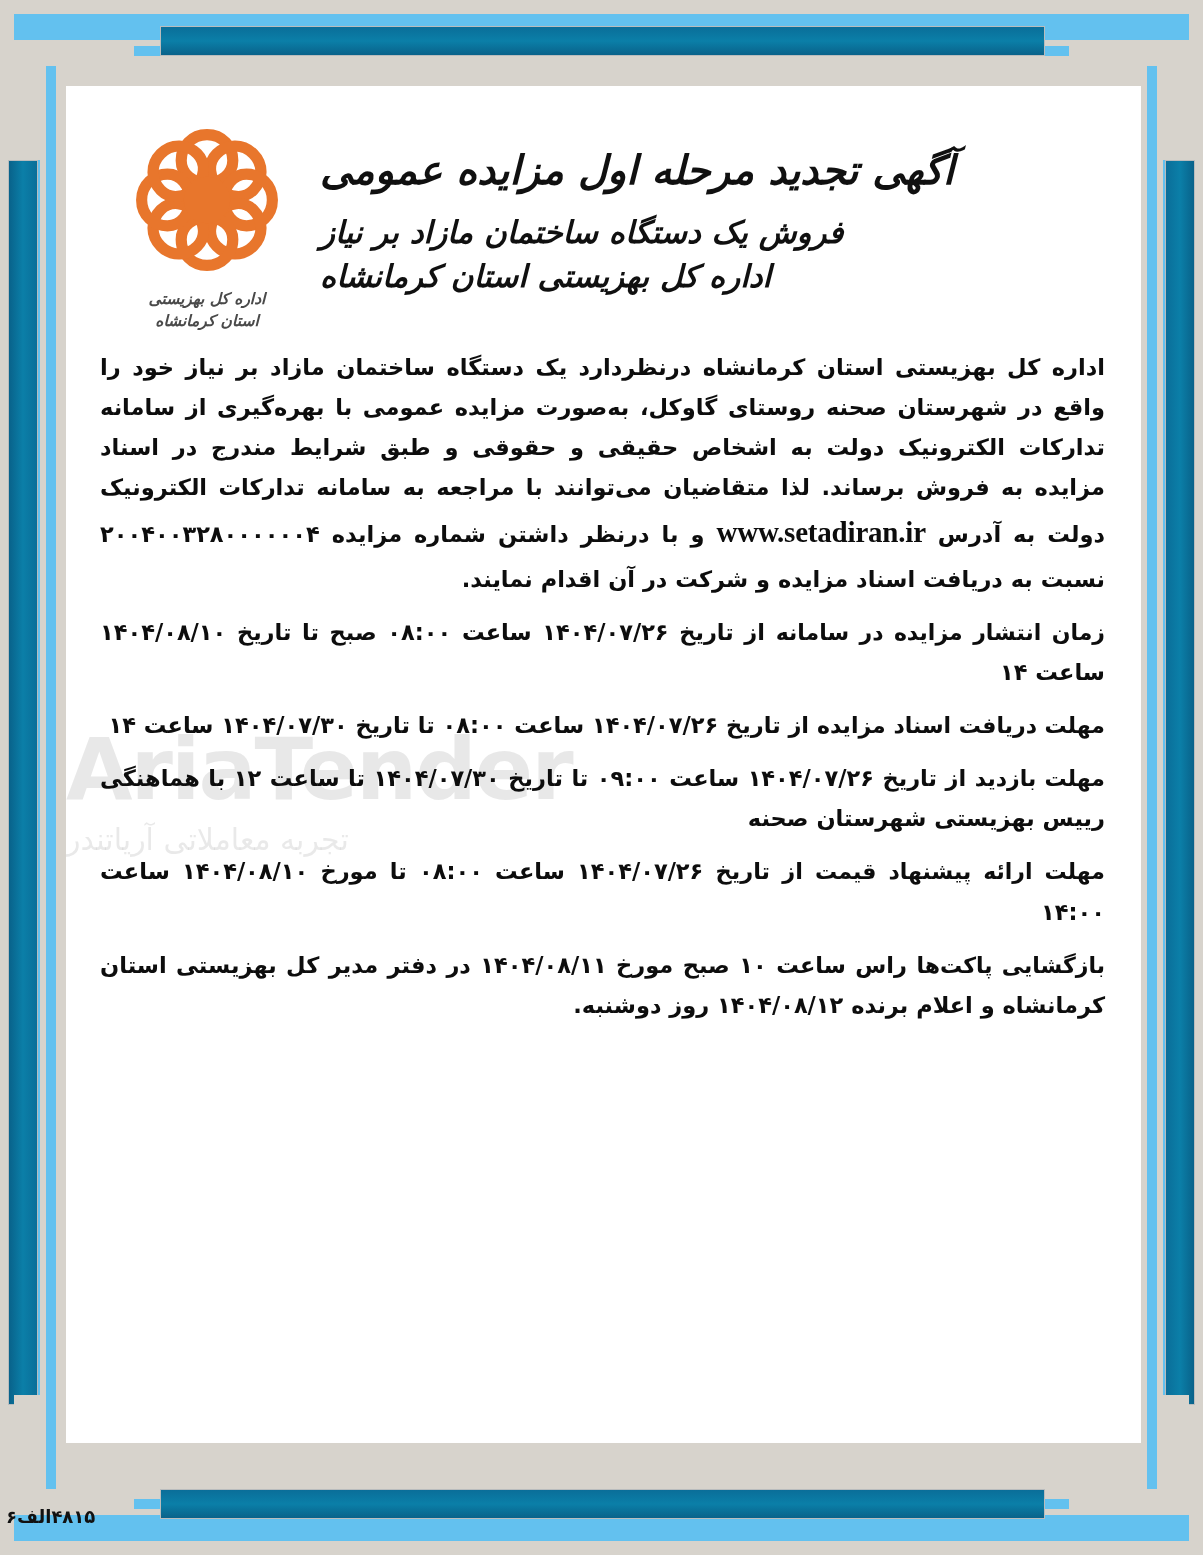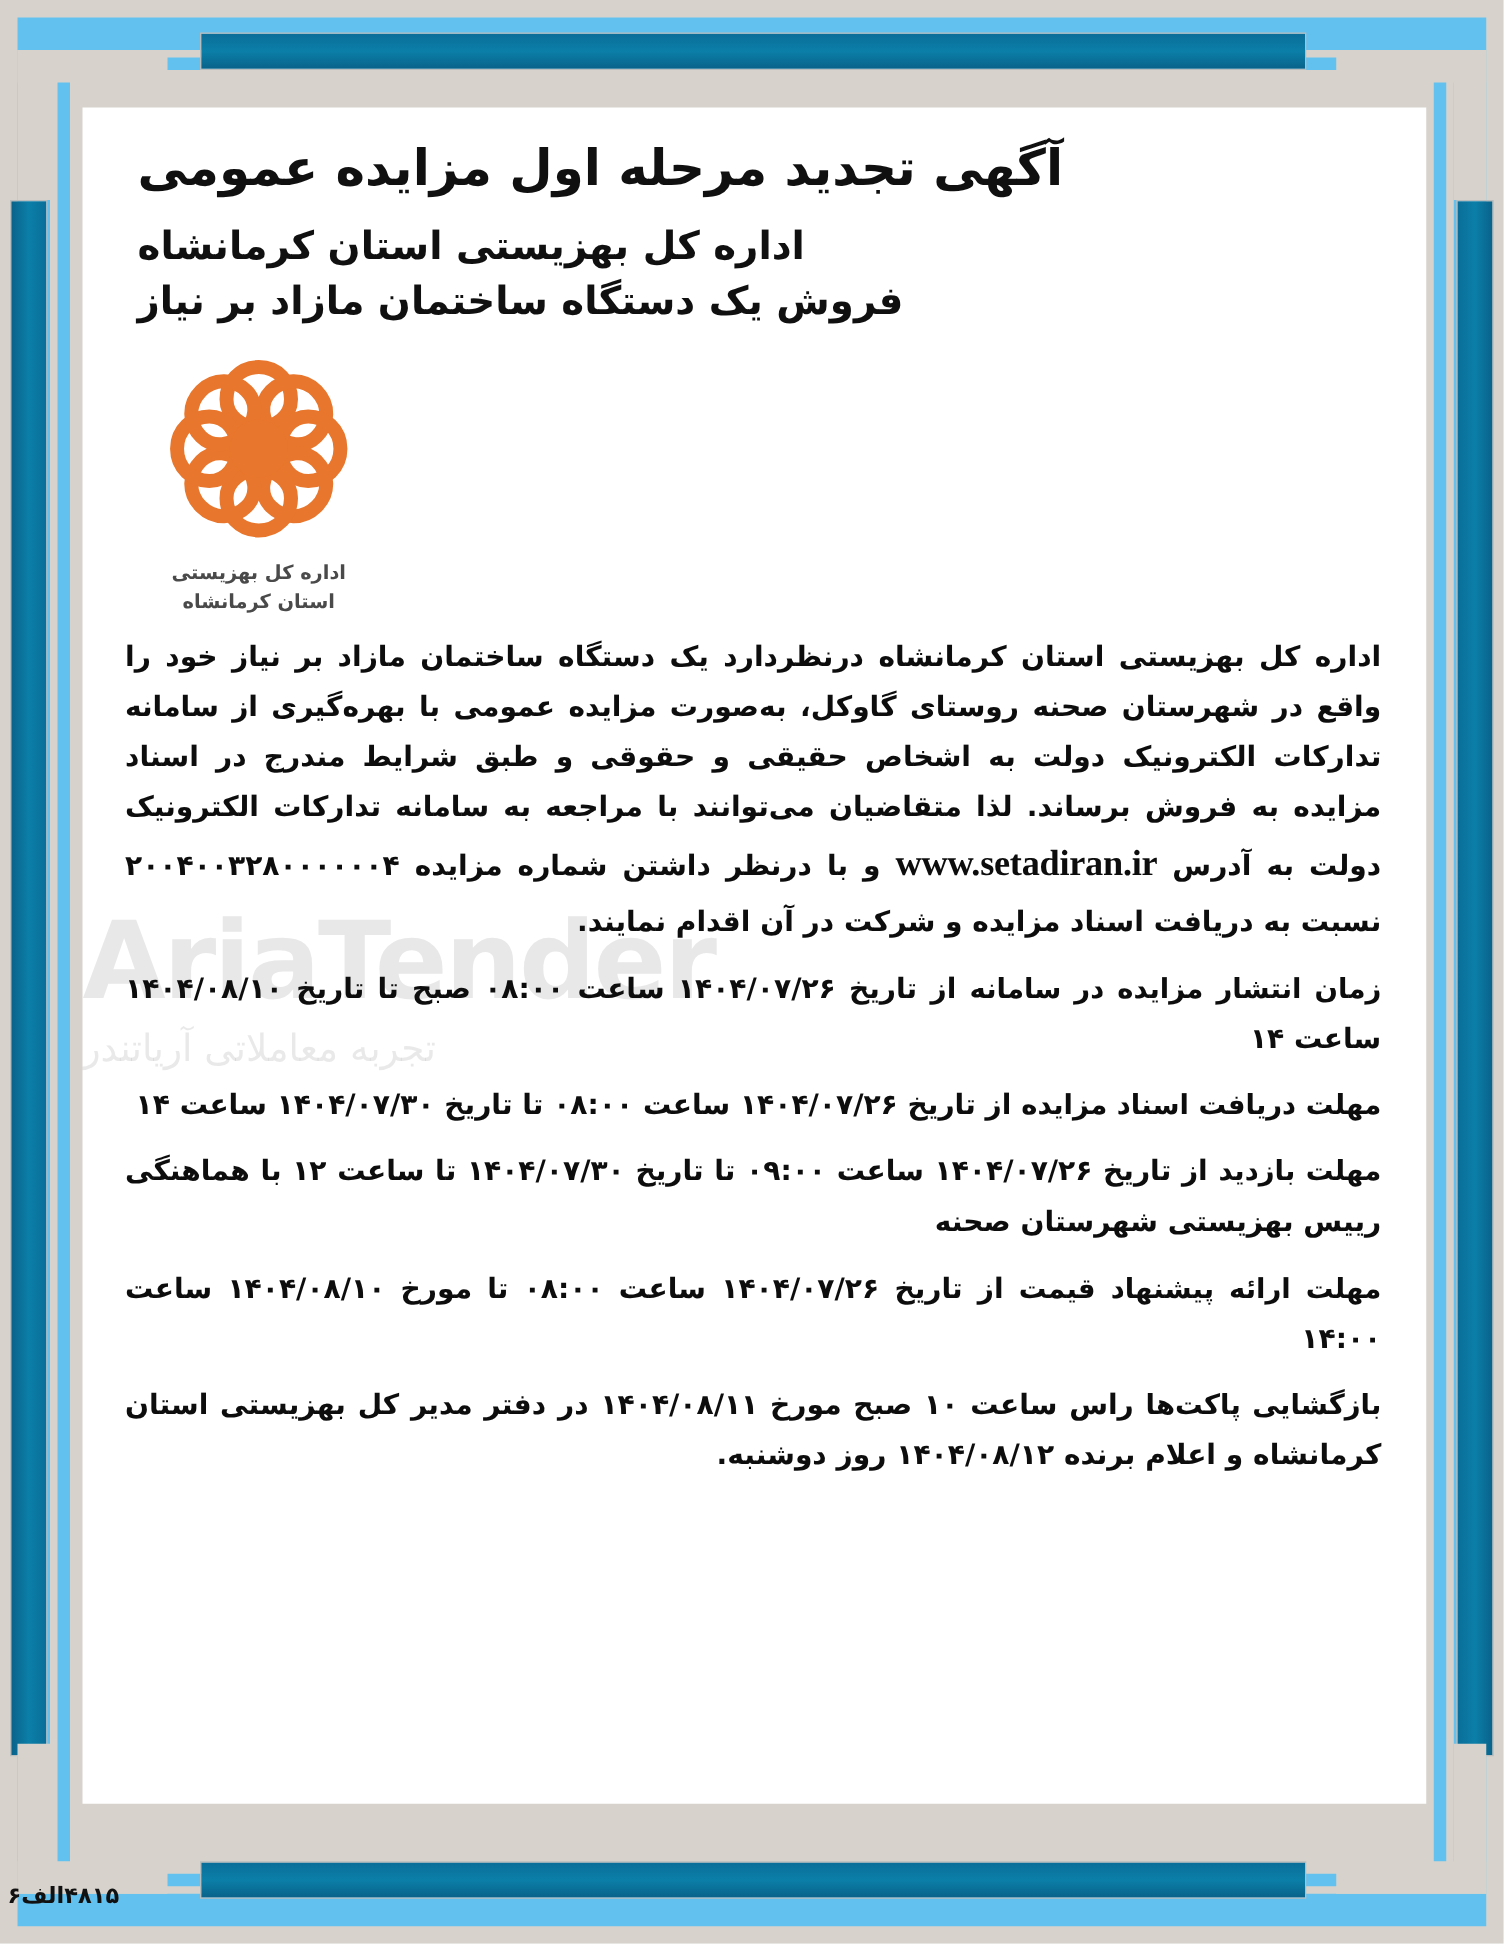--- a/index.html
+++ b/index.html
@@ -89,23 +89,24 @@
     font-size:30px;
     color:rgba(120,120,120,0.16);
     letter-spacing:6px;
   }
 
   .content { position:relative; z-index:2; }
 
   
   .header {
     display:flex;
-    flex-direction:column;
-    align-items:flex-end;
+    flex-direction:row;
+    align-items:center;
     padding:18px 30px 0 36px;
+    font-style:italic;
   }
   .header-text {
     flex:1;
     text-align:left;
     padding-left:8px;
     padding-top:8px;
   }
   .logo-block {
     width:210px;
     flex:0 0 210px;
@@ -217,22 +218,22 @@
       <div class="wm-sub">تجربه معاملاتی آریاتندر</div>
     </div>
 
     <div class="content">
 
       <div class="header">
 
         <div class="header-text">
           <div class="title-main">آگهی تجدید مرحله اول مزایده عمومی</div>
           <div class="title-sub">
+            <div>فروش یک دستگاه ساختمان مازاد بر نیاز</div>
             <div>اداره کل بهزیستی استان کرمانشاه</div>
-            <div>فروش یک دستگاه ساختمان مازاد بر نیاز</div>
           </div>
         </div>
 
         <div class="logo-block">
           <svg class="logo-mark" viewBox="0 0 200 200">
             <g fill="none" stroke="#E8762C" stroke-width="13" stroke-linecap="round">
 
               <g transform="translate(100,100)">
                 <g transform="rotate(0)">
                   <path d="M0,-76 C18,-76 30,-62 30,-46 C30,-30 16,-20 0,-20 C-16,-20 -30,-30 -30,-46 C-30,-62 -18,-76 0,-76 Z"></path>

